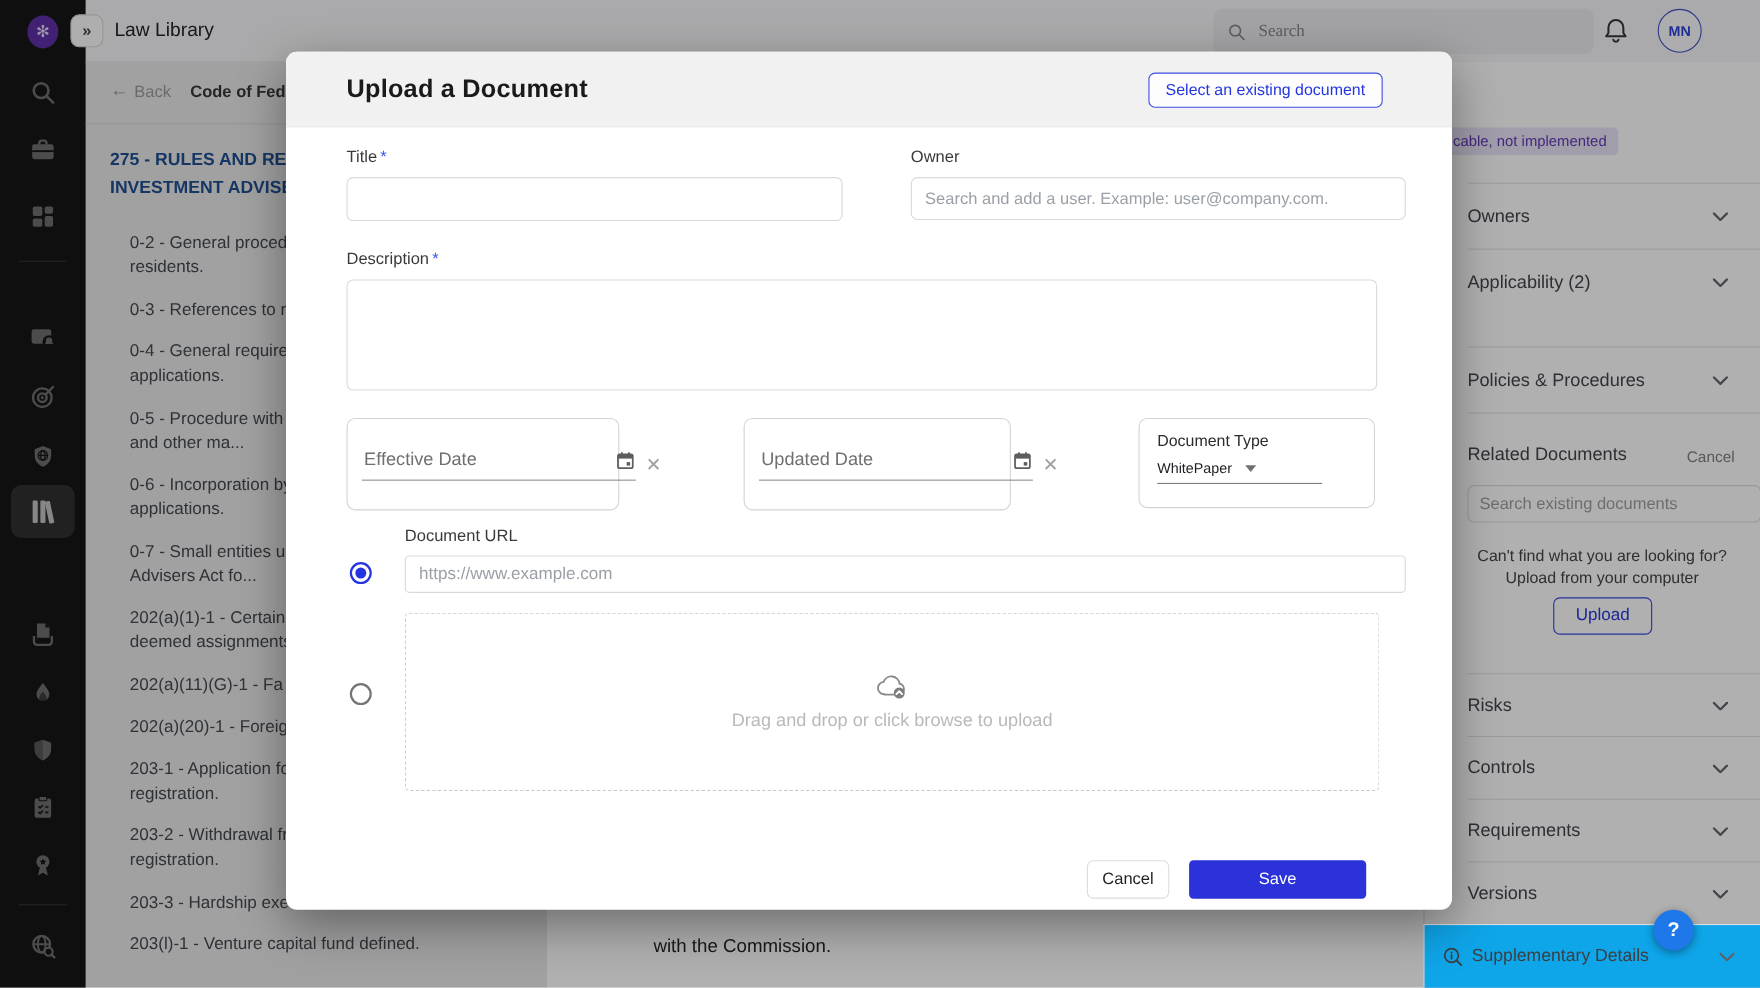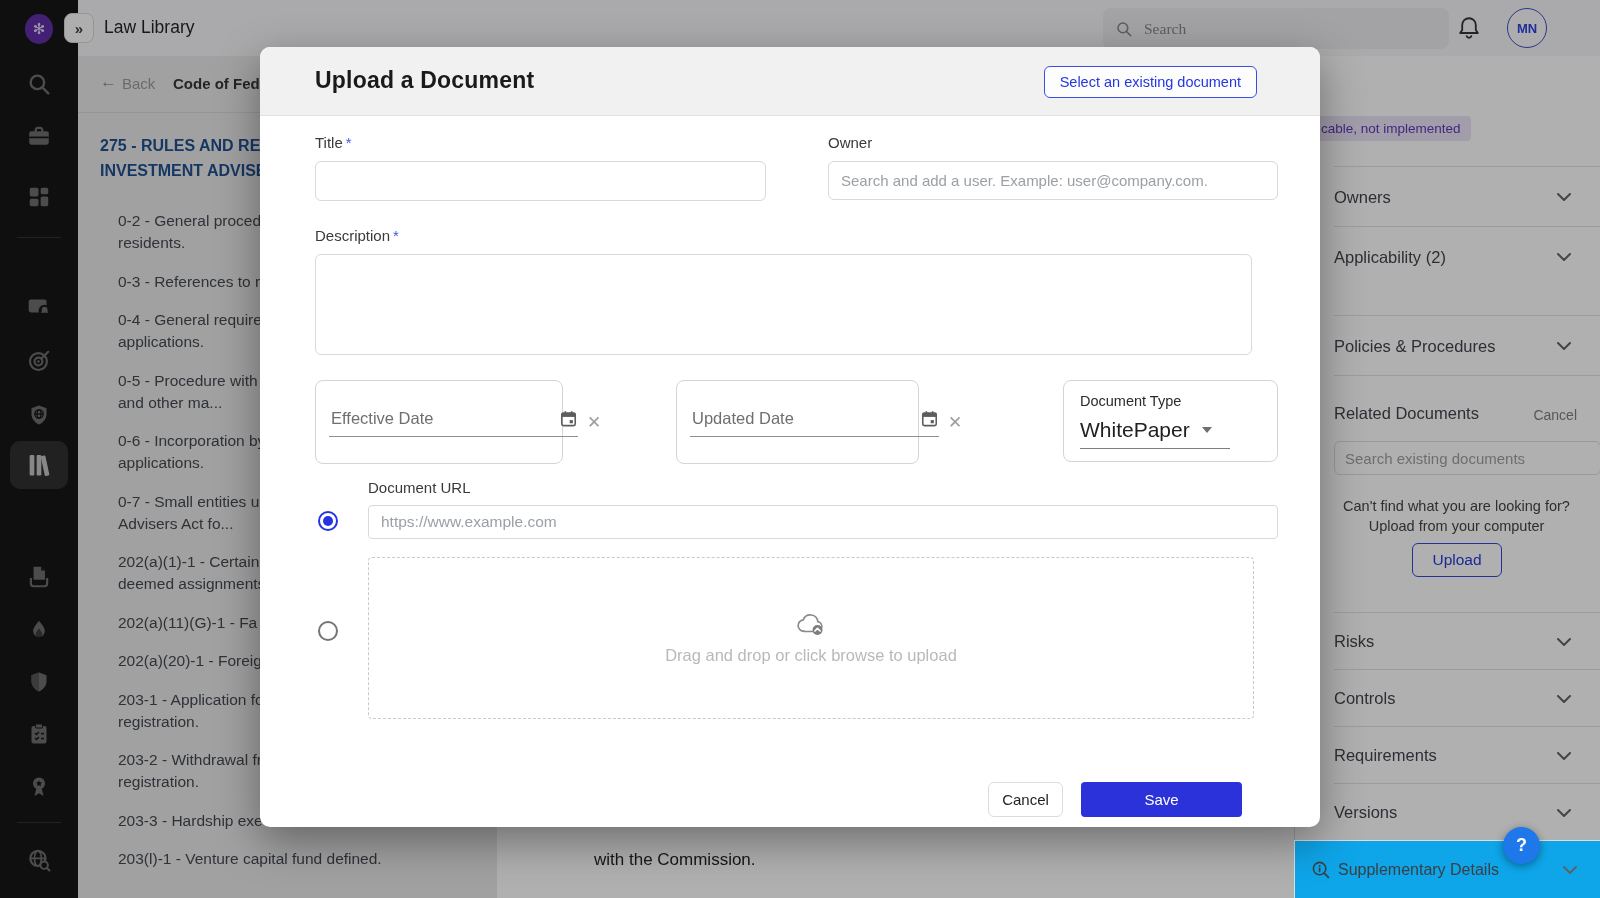--- a/index.html
+++ b/index.html
@@ -100,25 +100,25 @@
   .txt-input::placeholder{color:#9aa0a6;}
   textarea.txt-input{resize:none;padding:10px 12px;}
   .date-card{position:absolute;top:333px;height:82px;border:1px solid #d4d4d4;border-radius:8px;background:#fff;
              display:flex;align-items:center;padding:0 13px;}
   .date-field{flex:1;display:flex;align-items:center;border-bottom:1px solid #8f8f8f;padding-bottom:7px;gap:6px;}
   .date-field input{border:none;outline:none;flex:1;min-width:0;font-size:16.5px;color:#202124;background:transparent;
                     font-family:"Liberation Sans",sans-serif;}
   .date-field input::placeholder{color:#6f6f6f;}
   .clear-x{margin-left:9px;font-size:17px;color:#9e9e9e;cursor:pointer;line-height:1;}
   .type-card{position:absolute;left:775px;top:333px;width:215px;height:82px;border:1px solid #d4d4d4;border-radius:8px;
-             background:#fff;padding:12px 16px;box-sizing:border-box;margin-left:28px;}
+             background:#fff;padding:12px 16px;box-sizing:border-box;}
   .type-label{font-size:14.5px;color:#2b2b2b;}
   .type-value-row{display:flex;align-items:center;gap:12px;border-bottom:1px solid #7d7d7d;
                   padding:9px 0 6px 0;width:150px;cursor:pointer;}
-  .type-value{font-size:21px;color:#202124;}
+  .type-value{font-size:13px;color:#202124;}
   .caret{width:0;height:0;border-left:5.5px solid transparent;border-right:5.5px solid transparent;border-top:6px solid #6f6f6f;}
   .radio{position:absolute;width:20px;height:20px;border-radius:50%;box-sizing:border-box;cursor:pointer;background:#fff;}
   .radio.on{border:2px solid #2434e0;}
   .radio.on::after{content:"";position:absolute;left:3px;top:3px;width:10px;height:10px;border-radius:50%;background:#2434e0;}
   .radio.off{border:2px solid #757575;}
   .dropzone{position:absolute;left:108px;top:510px;width:884px;height:160px;border:1.5px dashed #c9c9c9;border-radius:4px;
             display:flex;flex-direction:column;align-items:center;justify-content:center;gap:10px;cursor:pointer;}
   .dropzone-text{font-size:16.5px;color:#b9b9b9;}
   .modal-cancel{position:absolute;left:728px;top:735px;width:75px;height:35px;border-radius:6px;border:1px solid #dcdcdc;
                 background:#fff;color:#1f1f1f;font-size:15px;font-weight:500;cursor:pointer;

